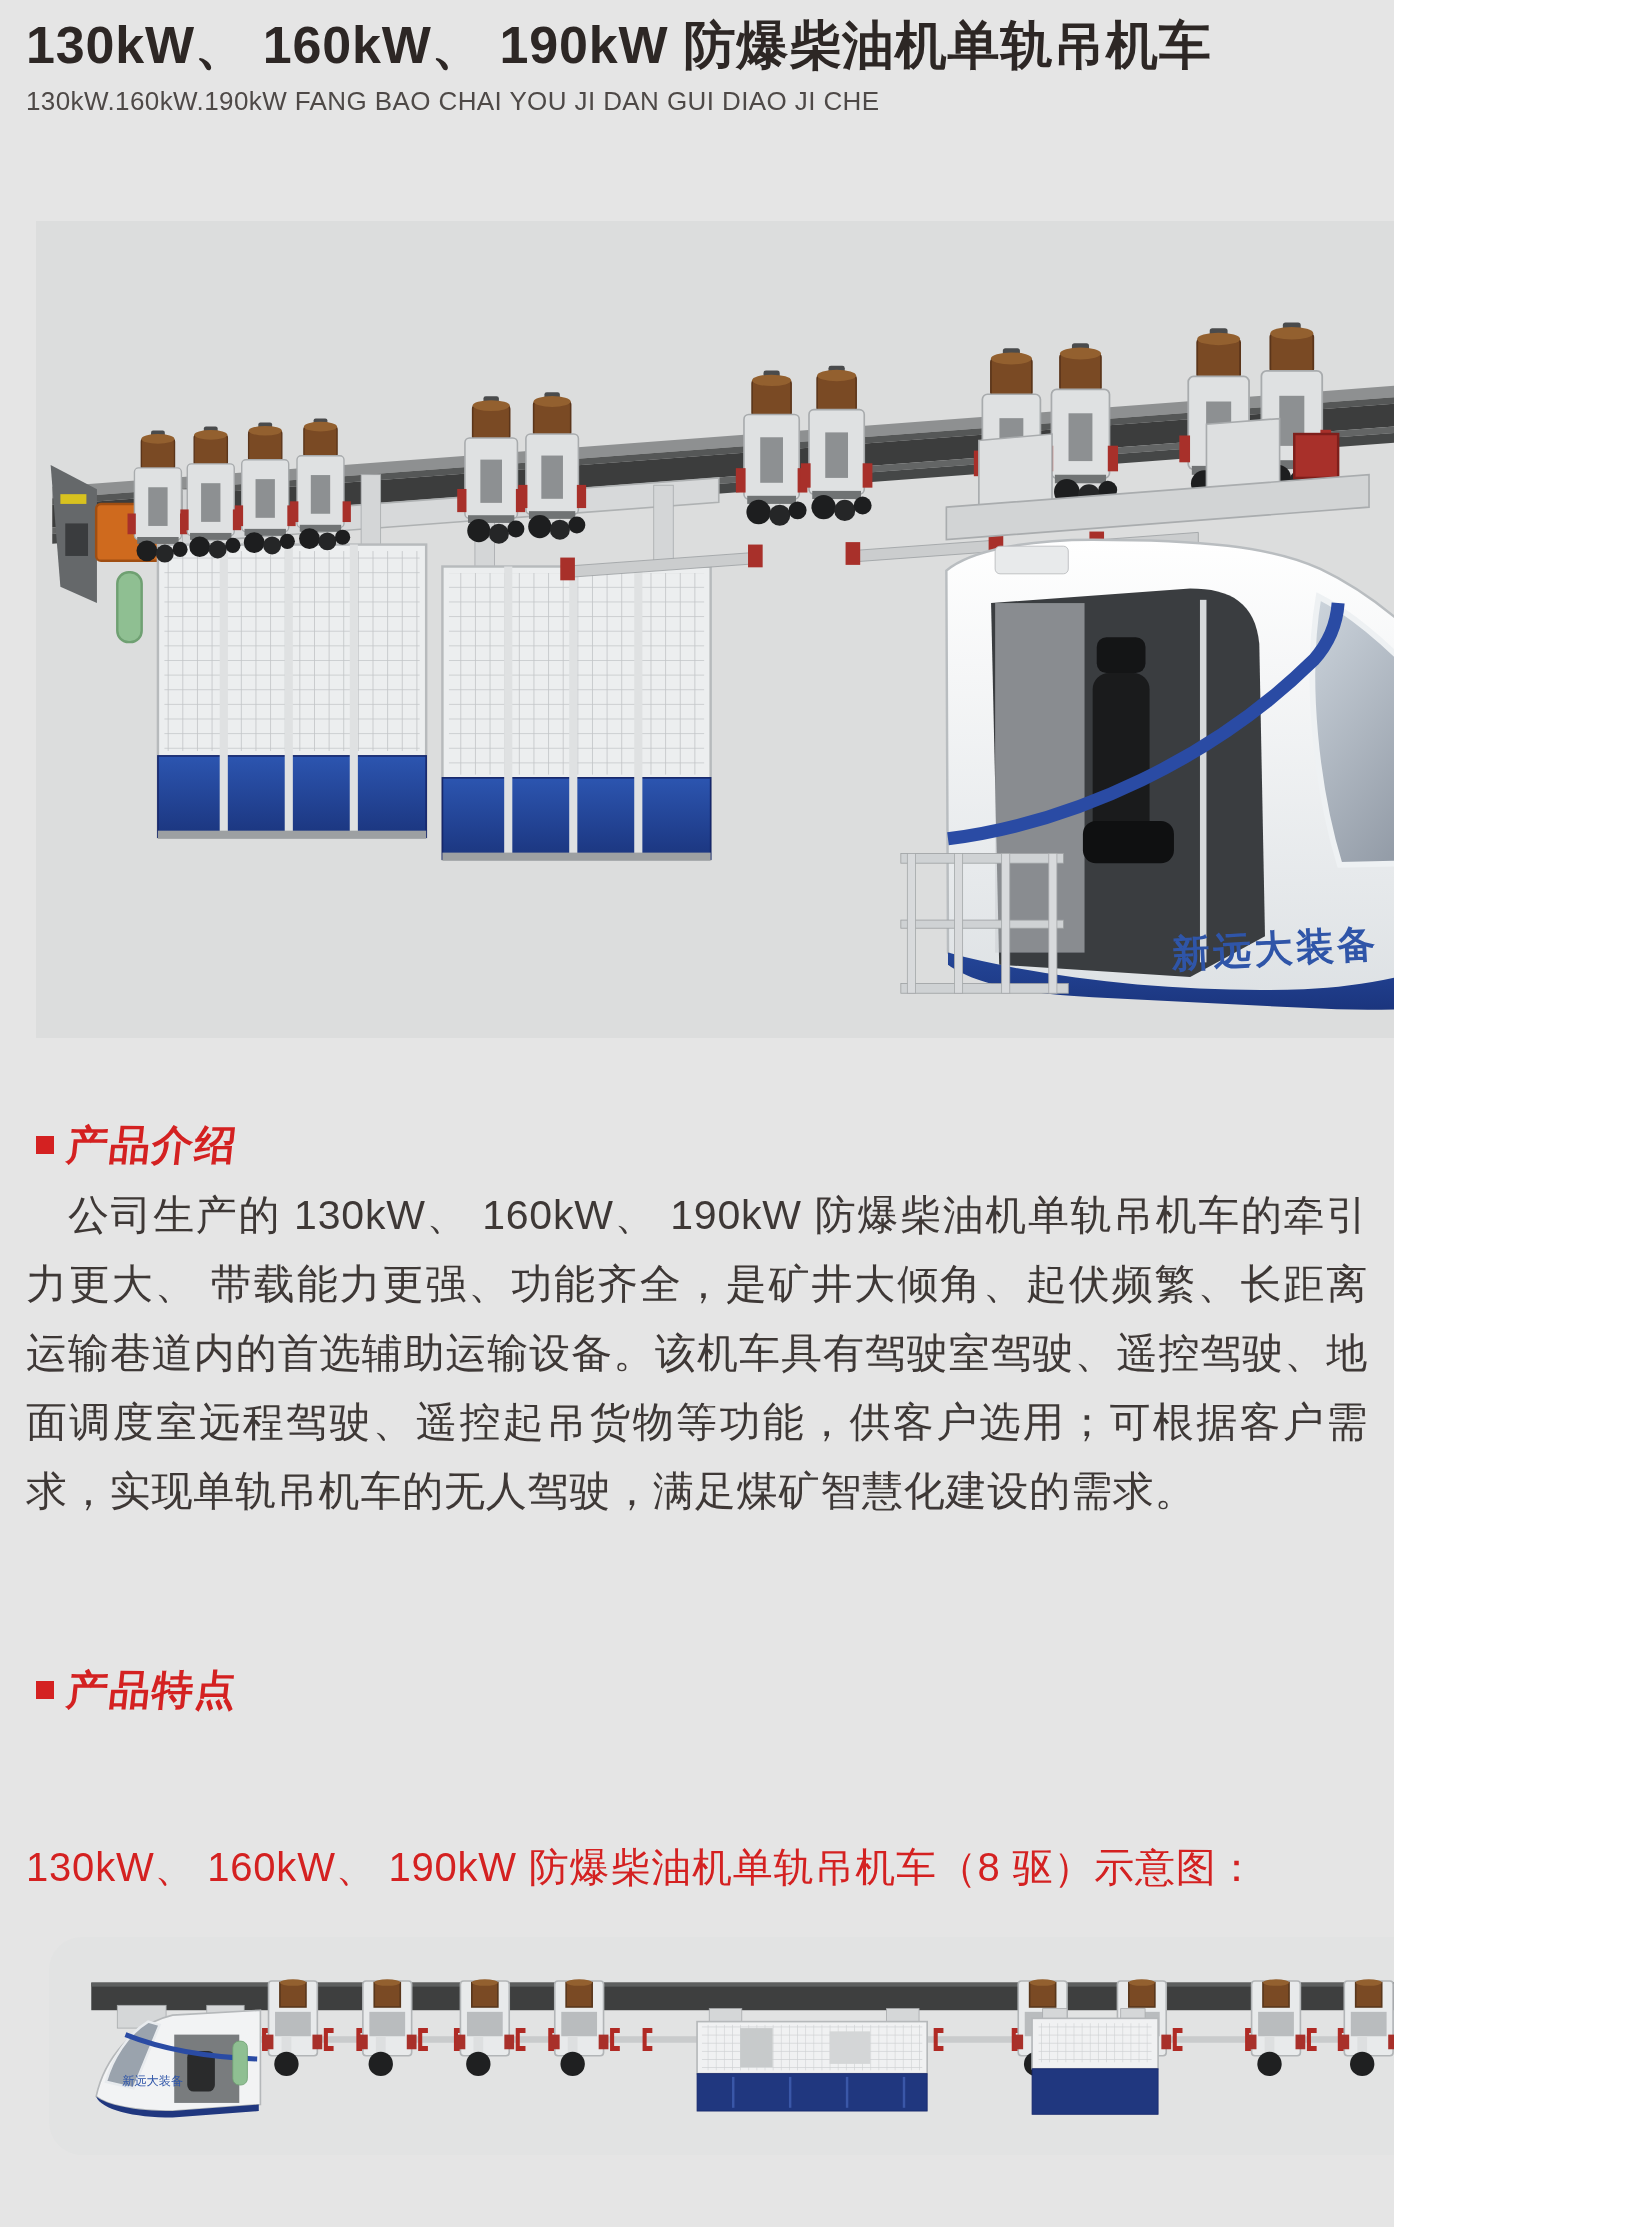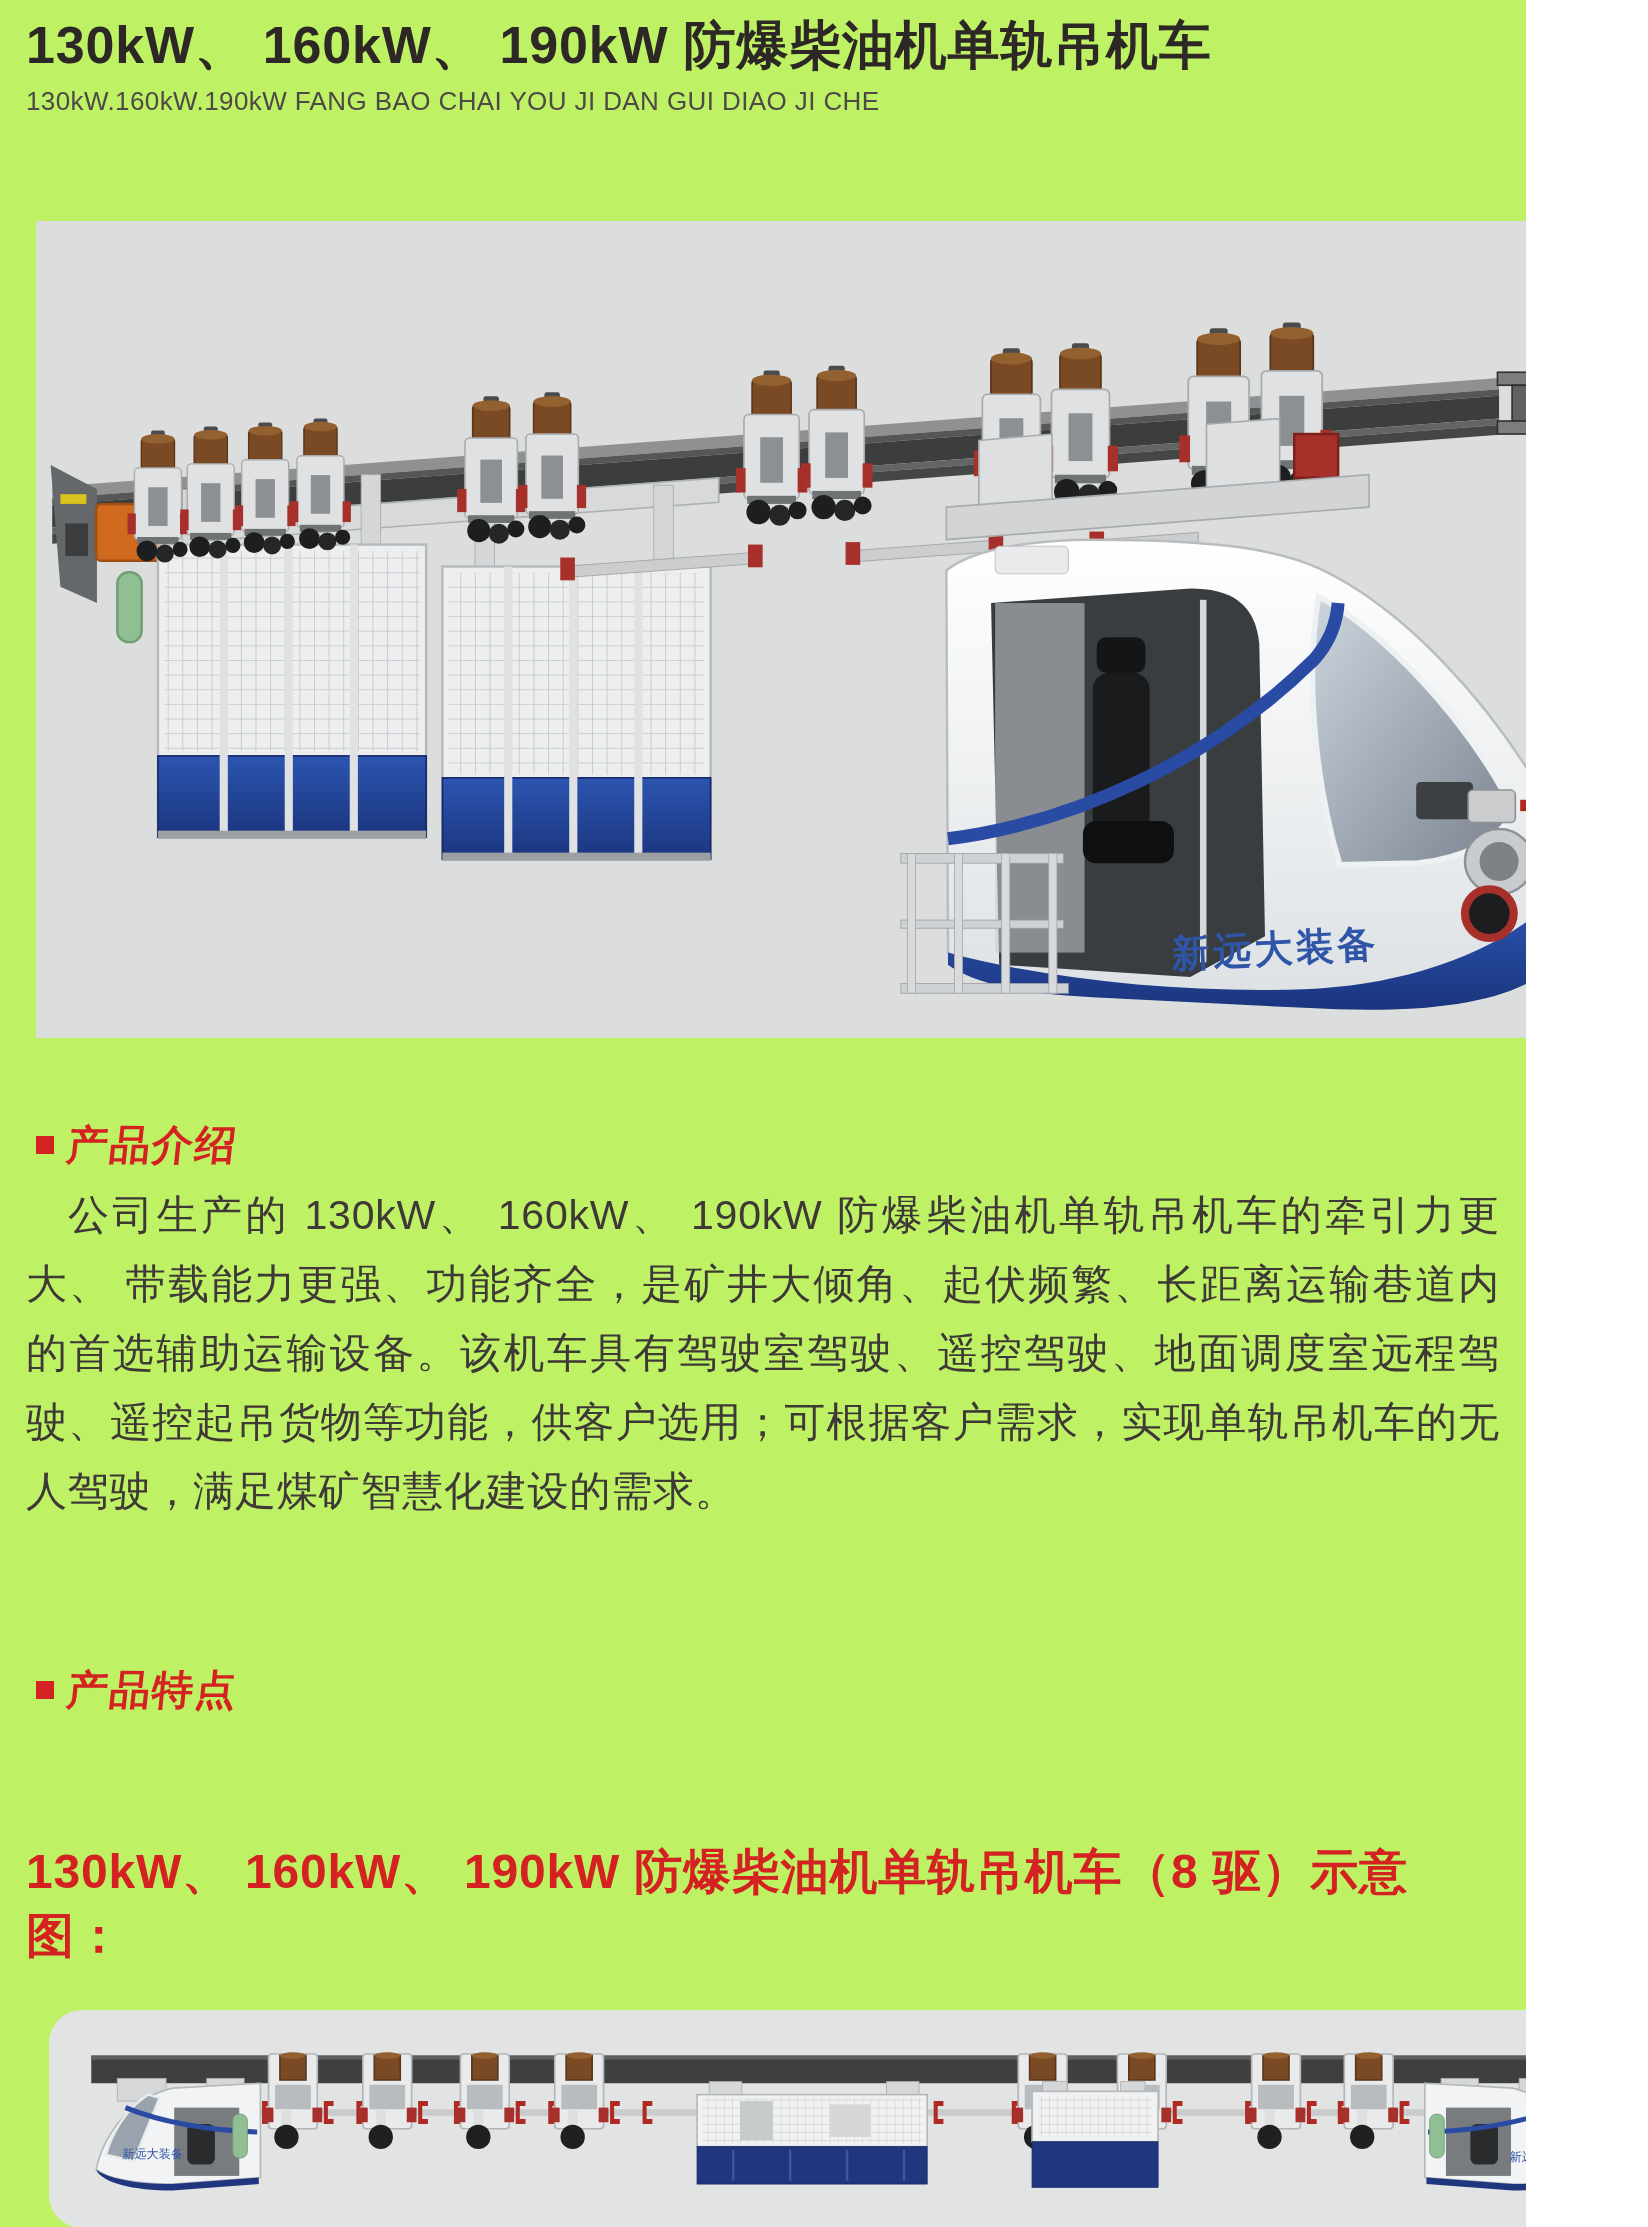--- a/index.html
+++ b/index.html
@@ -1,30 +1,30 @@
 <!DOCTYPE html>
 <html style="font-size:13px"><head>
 <meta charset="utf-8">
 <style>
   html,body{margin:0;padding:0;background:#ffffff;}
-  .page{position:relative;width:1526px;height:2227px;overflow:hidden;box-sizing:border-box;
-        padding:16.3px 26px 0 26px;background:#bef264;
+  .page{position:relative;width:1394px;height:2227px;overflow:hidden;box-sizing:border-box;
+        padding:16.3px 26px 0 26px;background:#e5e5e5;
         font-family:"Liberation Sans","DejaVu Sans",sans-serif;color:#3e3836;}
   h1.title{margin:0;font-size:52px;line-height:1.15;font-weight:700;color:#2d2725;letter-spacing:0.8px;}
   .subtitle{margin-top:9.8px;font-size:26px;color:#4e4947;letter-spacing:0.4px;}
   .hero{margin:104px 0 0 9.8px;width:1585px;height:817px;background:#dcdddd;}
   .hero svg,.schematic svg{display:block;width:100%;height:100%;}
   .section{margin-top:80px;}
   .section.features{margin-top:137px;}
   .sec-head{display:flex;align-items:center;gap:13px;margin:0 0 8.1px 9.8px;}
   .bullet{width:18px;height:18px;background:#d42121;flex:0 0 auto;}
   .sec-head .txt{font-size:41px;font-weight:700;color:#d42121;transform:skewX(-6deg);letter-spacing:1.6px;}
   p.body{margin:4.9px 0 0 0;font-size:41px;line-height:69px;text-align:justify;
          text-indent:42px;letter-spacing:0.8px;color:#3e3836;}
-  .caption{margin:122px 0 0 0;font-size:48px;font-weight:700;color:#d42121;letter-spacing:0.8px;}
+  .caption{margin:122px 0 0 0;font-size:40px;font-weight:400;color:#d42121;letter-spacing:0.8px;}
   .schematic{margin:42px 0 0 23px;width:1549px;height:218px;background:#e2e3e3;border-radius:33px;overflow:hidden;}
 </style>
 </head>
 <body>
 
 <div class="page">
 
   <header>
     <h1 class="title">130kW、 160kW、 190kW 防爆柴油机单轨吊机车</h1>
     <div class="subtitle">130kW.160kW.190kW FANG BAO CHAI YOU JI DAN GUI DIAO JI CHE</div>

